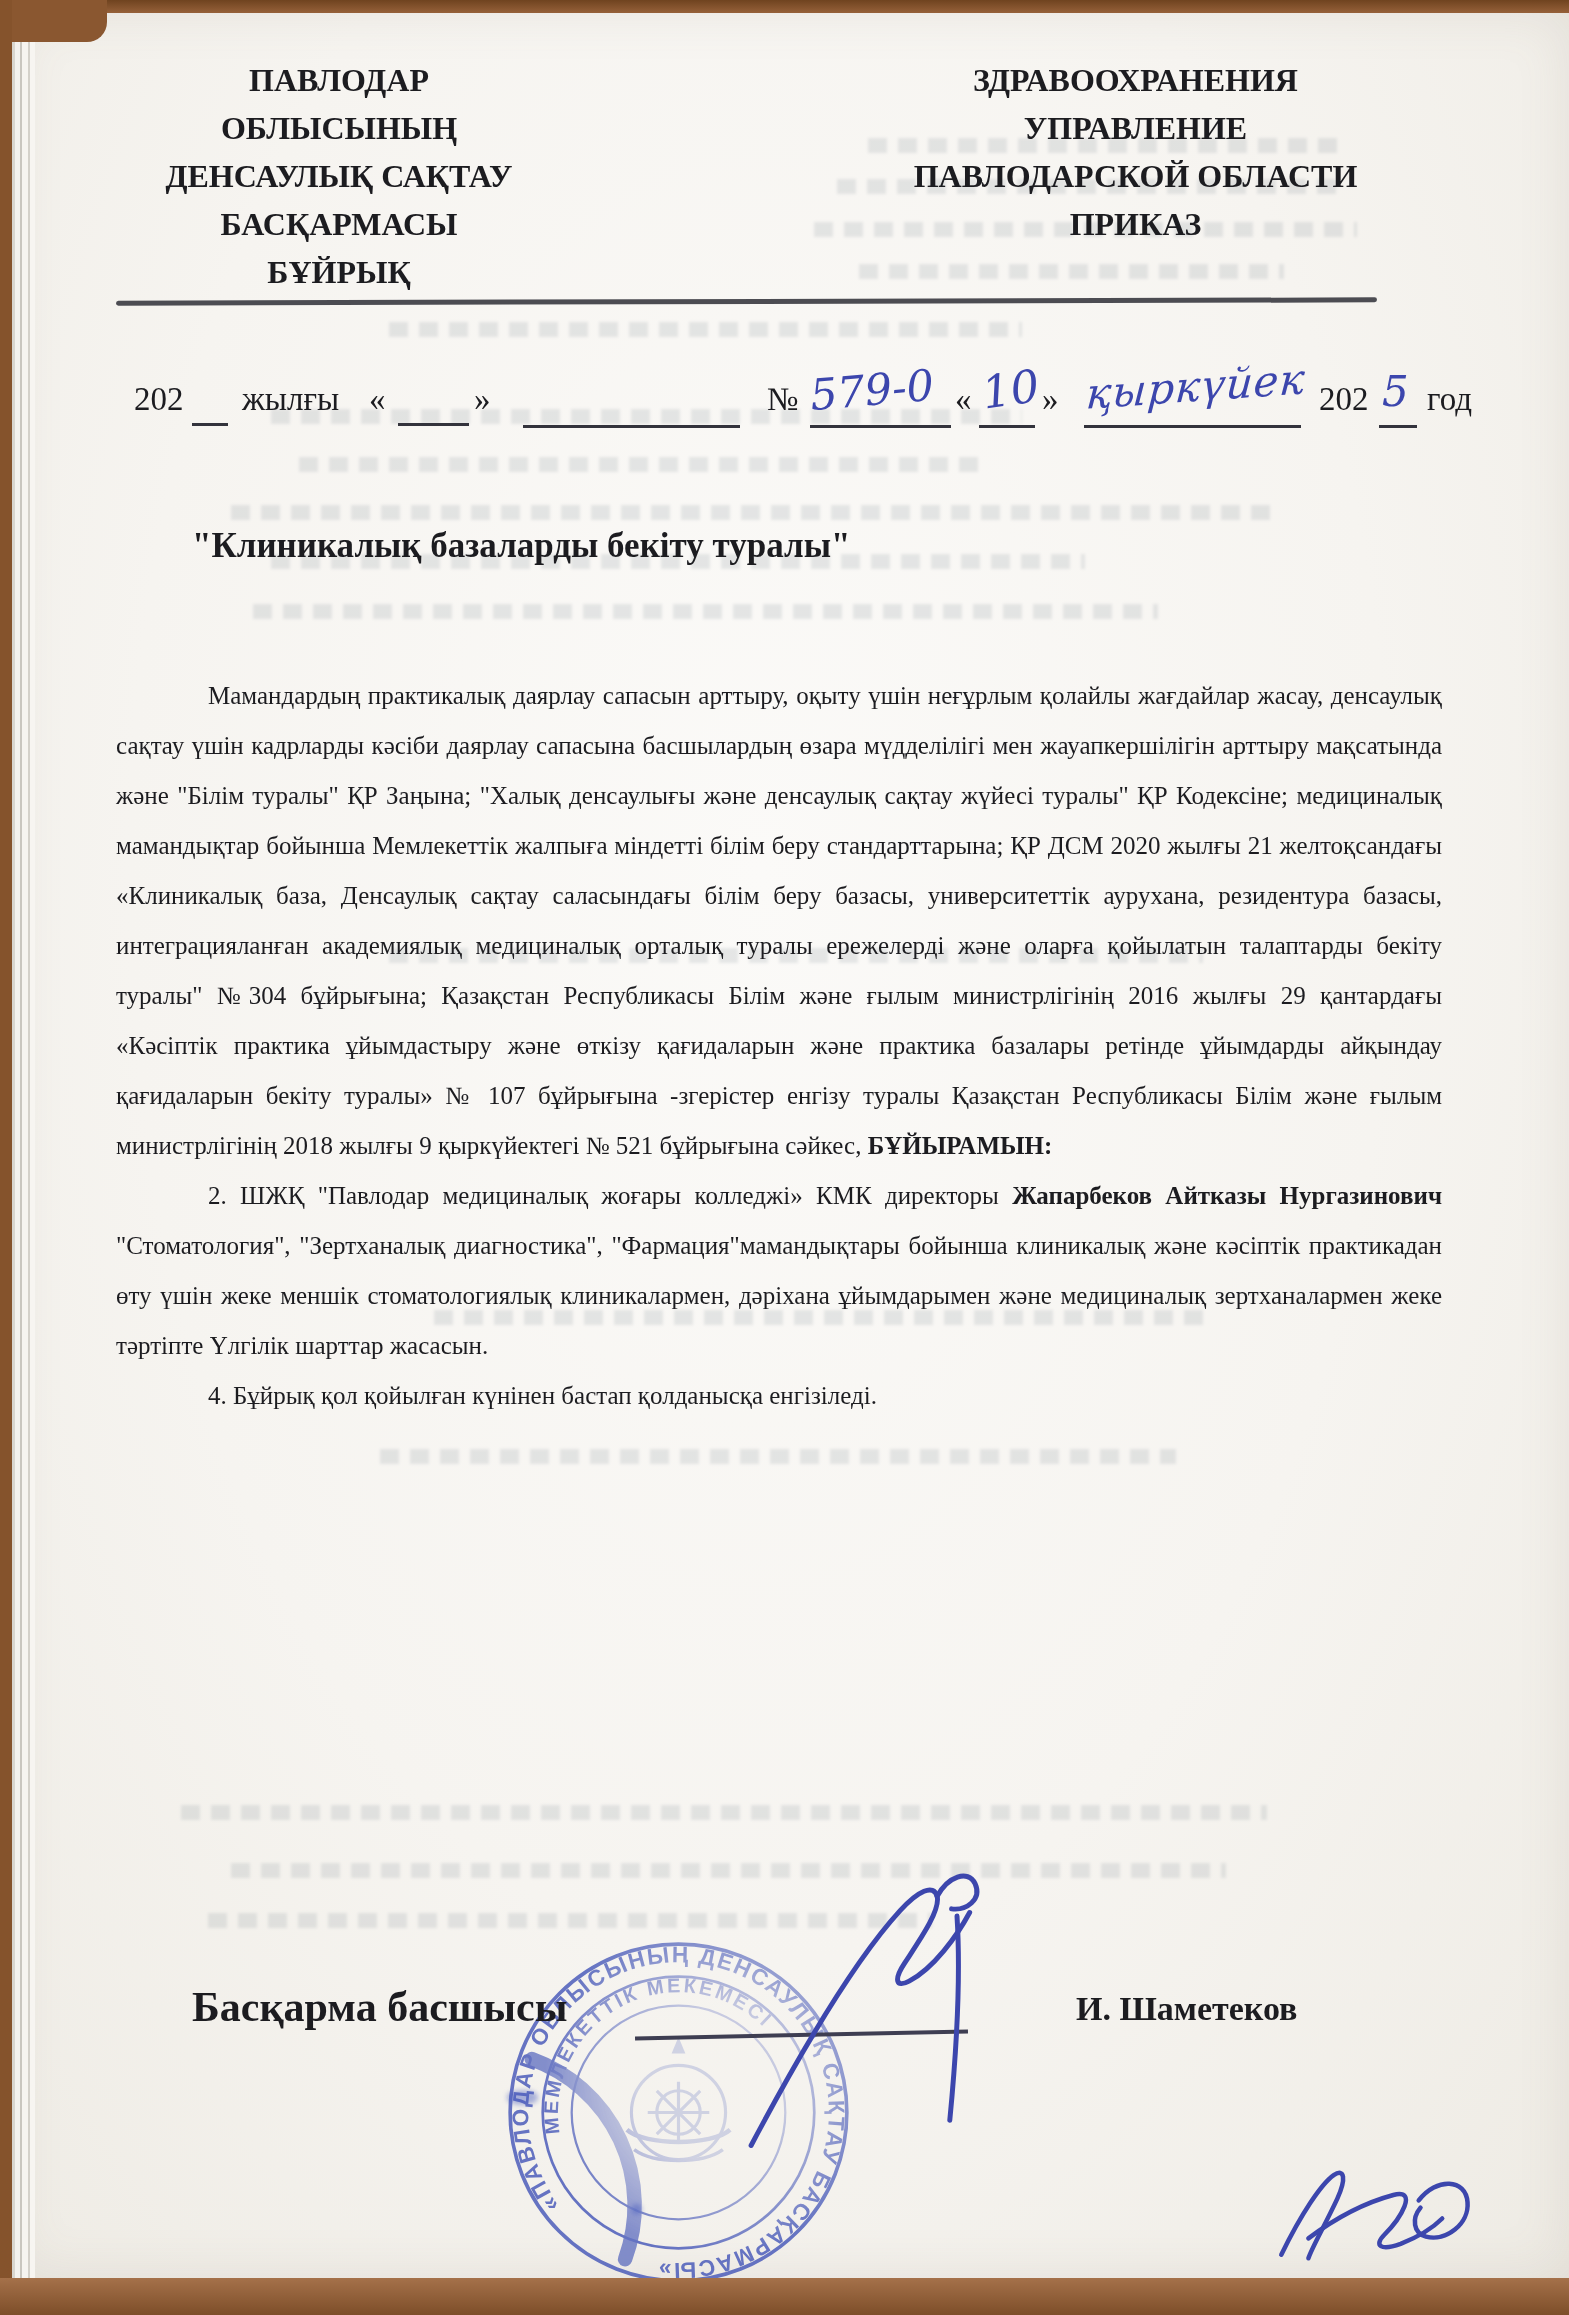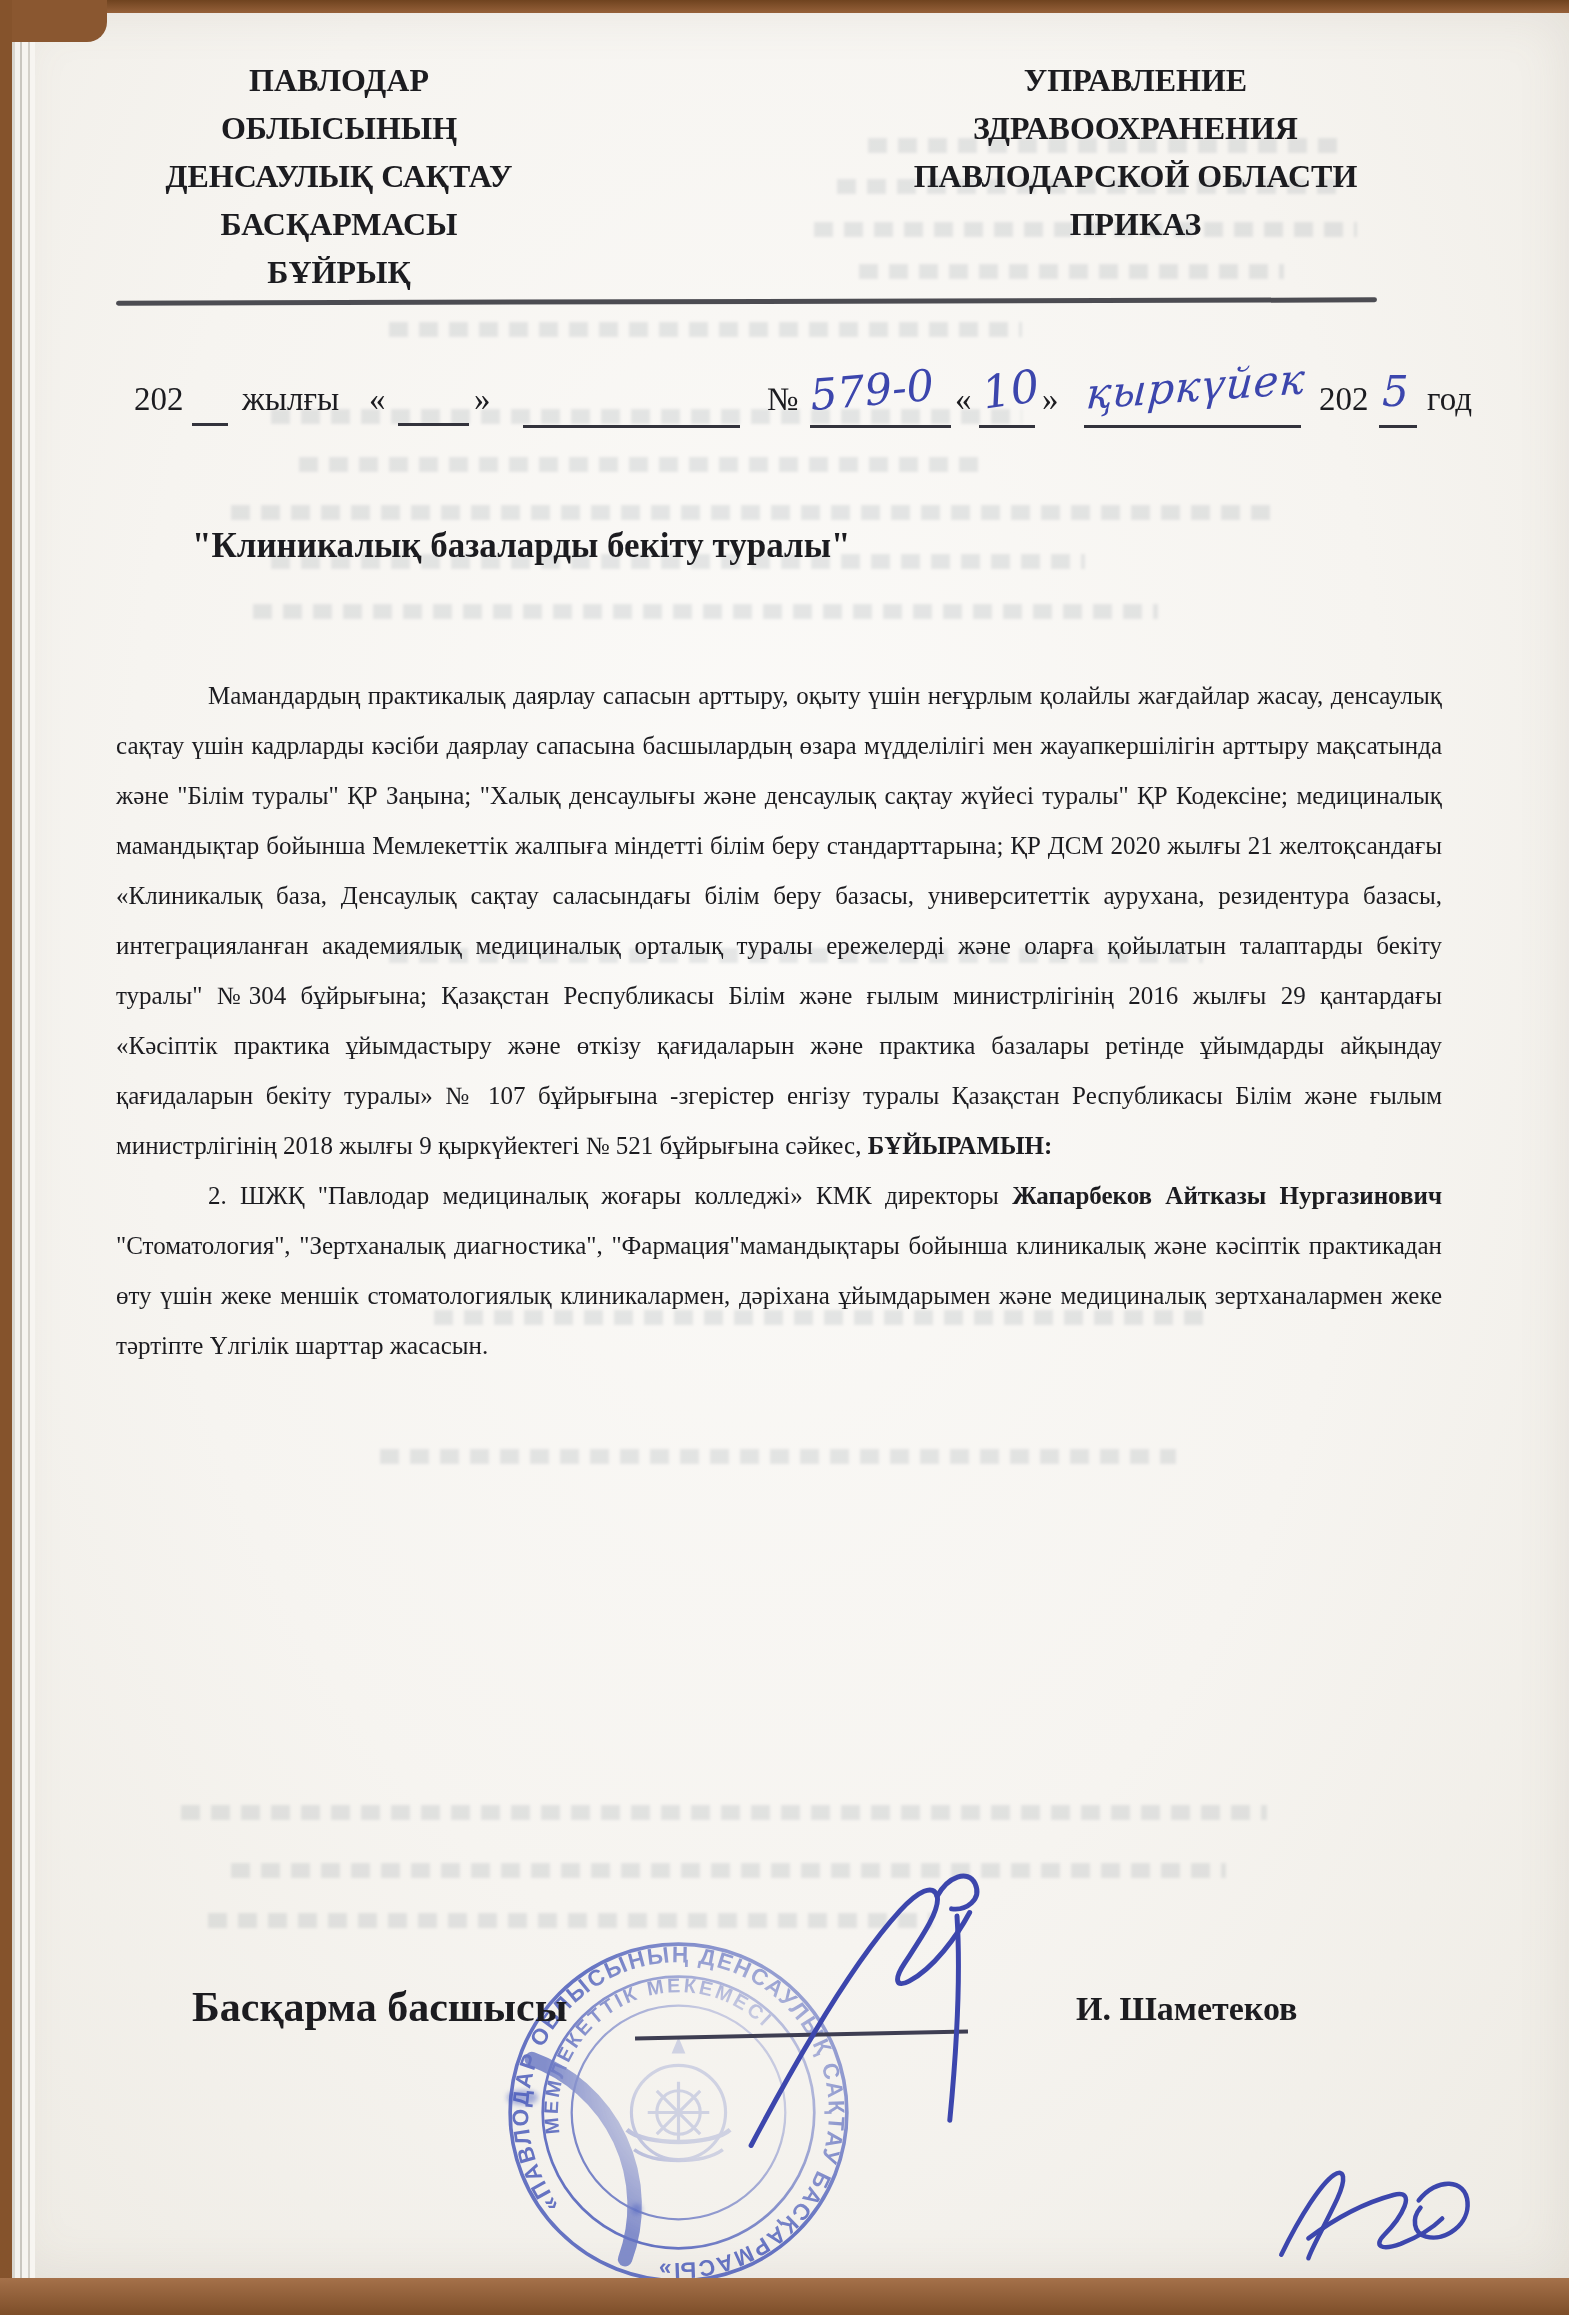--- a/index.html
+++ b/index.html
@@ -80,22 +80,22 @@
   <div class="g" style="left:231px;top:1863px;width:995px;"></div>
   <div class="g" style="left:208px;top:1913px;width:724px;"></div>
 
   <div class="hdr hdr-left">
     <div>ПАВЛОДАР ОБЛЫСЫНЫҢ</div>
     <div>ДЕНСАУЛЫҚ САҚТАУ</div>
     <div>БАСҚАРМАСЫ</div>
     <div>БҰЙРЫҚ</div>
   </div>
   <div class="hdr hdr-right">
+    <div>ЗДРАВООХРАНЕНИЯ</div>
     <div>УПРАВЛЕНИЕ</div>
-    <div>ЗДРАВООХРАНЕНИЯ</div>
     <div>ПАВЛОДАРСКОЙ ОБЛАСТИ</div>
     <div>ПРИКАЗ</div>
   </div>
   <div class="rule"></div>
 
   <div class="dateline">
     <span class="dl" style="left:134px;">202</span>
     <span class="blank" style="left:192px;top:9px;width:36px;"></span>
     <span class="dl" style="left:242px;">жылғы</span>
     <span class="dl" style="left:369px;">«</span>
@@ -115,20 +115,21 @@
     <span class="hw" style="left:1382px;top:-9px;font-size:42px;">5</span>
     <span class="blank" style="left:1379px;top:11px;width:38px;"></span>
     <span class="dl" style="left:1427px;">год</span>
   </div>
 
   <div class="doc-title">"Клиникалық базаларды бекіту туралы"</div>
 
   <div class="bodytext">
     <p><span>Мамандардың практикалық даярлау сапасын арттыру, оқыту үшін неғұрлым қолайлы жағдайлар жасау, денсаулық сақтау үшін кадрларды кәсіби даярлау сапасына басшылардың өзара мүдделілігі мен жауапкершілігін арттыру мақсатында және "Білім туралы" ҚР Заңына; "Халық денсаулығы және денсаулық сақтау жүйесі туралы" ҚР Кодексіне; медициналық мамандықтар бойынша Мемлекеттік жалпыға міндетті білім беру стандарттарына; ҚР  ДСМ 2020 жылғы 21 желтоқсандағы «Клиникалық база, Денсаулық сақтау саласындағы білім беру базасы, университеттік аурухана, резидентура базасы, интеграцияланған академиялық медициналық орталық туралы ережелерді және оларға қойылатын талаптарды бекіту туралы" №304 бұйрығына; Қазақстан Республикасы Білім және ғылым министрлігінің 2016 жылғы 29 қантардағы «Кәсіптік практика ұйымдастыру және өткізу қағидаларын және практика базалары ретінде ұйымдарды айқындау қағидаларын бекіту туралы» № 107 бұйрығына -згерістер енгізу туралы Қазақстан Республикасы Білім және ғылым министрлігінің 2018 жылғы 9 қыркүйектегі № 521 бұйрығына  сәйкес, </span><span class="b">БҰЙЫРАМЫН:</span></p>
     <p><span>2. ШЖҚ "Павлодар медициналық жоғары колледжі» КМК директоры </span><span class="b">Жапарбеков Айтказы Нургазинович</span><span> "Стоматология", "Зертханалық диагностика", "Фармация"мамандықтары бойынша клиникалық және кәсіптік практикадан өту үшін жеке меншік стоматологиялық клиникалармен, дәріхана ұйымдарымен және медициналық зертханалармен жеке тәртіпте Үлгілік шарттар жасасын.</span></p>
+    <p>4. Бұйрық қол қойылған күнінен бастап қолданысқа енгізіледі.</p>
   </div>
 
   <svg class="stamp" viewBox="0 0 390 390">
     <g stroke="#4456b8" fill="none">
       <circle cx="195" cy="195" r="186" stroke-width="4"></circle>
       <circle cx="195" cy="195" r="150" stroke-width="3"></circle>
       <circle cx="195" cy="195" r="118" stroke-width="2.5"></circle>
       <path d="M 136 357 A 172 172 0 0 0 33 136" stroke-width="16" stroke-linecap="round" opacity=".8"></path>
 
       <g stroke-width="3.5" opacity=".8">

